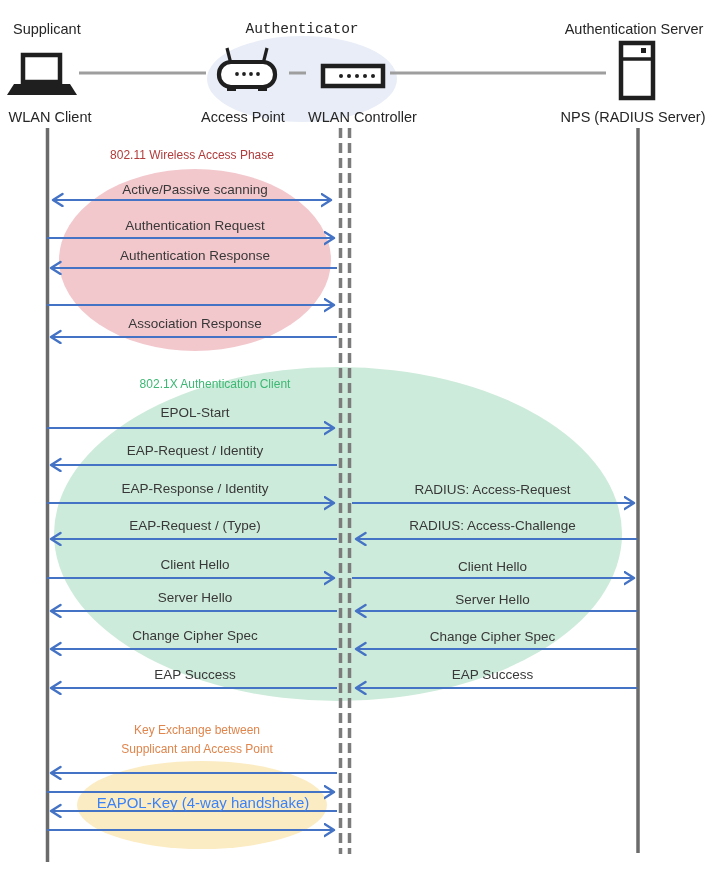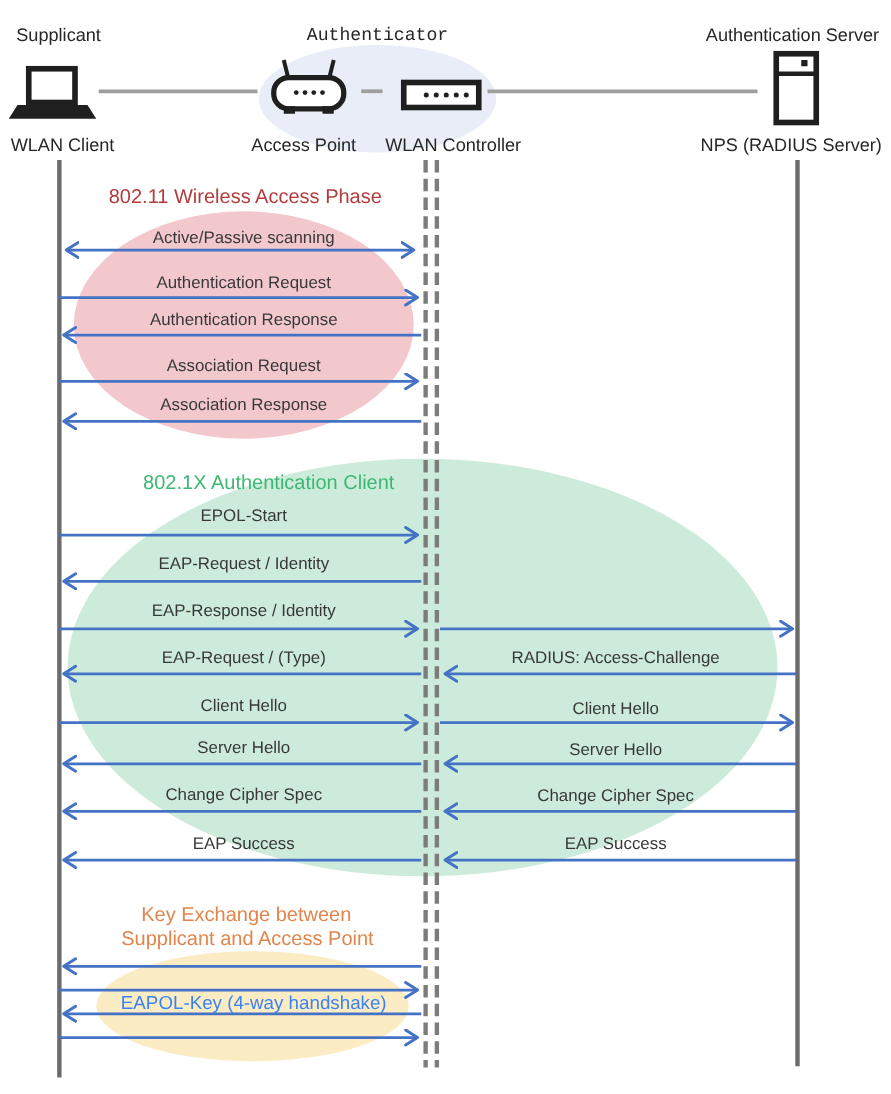--- a/index.html
+++ b/index.html
@@ -17,21 +17,21 @@
     font-size: 13.5px;
     line-height: 1.25;
     color: #3a3a3a;
     text-align: center;
     white-space: nowrap;
   }
   .actor-role, .device-lbl {
     font-size: 14.5px;
     color: #262626;
   }
-  .phase-title { font-size: 16px; }
+  .phase-title { font-size: 12px; }
   .p1-title { color: #b23b3b; }
   .p2-title { color: #3db874; }
   .p3-title { color: #e0854c; }
   .msg { font-size: 13.5px; color: #383838; }
   .msg-big { font-size: 15px; color: #3b82f6; }
   .left-align { text-align: left; }
 </style>
 </head>
 <body>
 
@@ -138,32 +138,32 @@
   <div class="lbl device-lbl" style="left:558px; top:108px; width:150px;">NPS (RADIUS Server)</div>
 
   <div class="lbl phase-title p1-title" style="left:87px;  top:148px; width:210px;">802.11 Wireless Access Phase</div>
   <div class="lbl phase-title p2-title" style="left:105px; top:377px; width:220px;">802.1X Authentication Client</div>
   <div class="lbl phase-title p3-title" style="left:97px;  top:723px; width:200px;">Key Exchange between</div>
   <div class="lbl phase-title p3-title" style="left:97px;  top:742px; width:200px;">Supplicant and Access Point</div>
 
   <div class="lbl msg" style="left:55px; top:182px; width:280px;">Active/Passive scanning</div>
   <div class="lbl msg" style="left:55px; top:218px; width:280px;">Authentication Request</div>
   <div class="lbl msg" style="left:55px; top:248px; width:280px;">Authentication Response</div>
-  <div class="lbl msg" style="left:55px; top:285px; width:280px;">Association Request</div>
   <div class="lbl msg" style="left:55px; top:316px; width:280px;">Association Response</div>
 
   <div class="lbl msg" style="left:55px; top:405px; width:280px;">EPOL-Start</div>
   <div class="lbl msg" style="left:55px; top:443px; width:280px;">EAP-Request / Identity</div>
   <div class="lbl msg" style="left:55px; top:481px; width:280px;">EAP-Response / Identity</div>
   <div class="lbl msg" style="left:55px; top:518px; width:280px;">EAP-Request / (Type)</div>
   <div class="lbl msg" style="left:55px; top:557px; width:280px;">Client Hello</div>
   <div class="lbl msg" style="left:55px; top:590px; width:280px;">Server Hello</div>
   <div class="lbl msg" style="left:55px; top:628px; width:280px;">Change Cipher Spec</div>
   <div class="lbl msg" style="left:55px; top:667px; width:280px;">EAP Success</div>
 
+  <div class="lbl msg" style="left:355px; top:482px; width:275px;">RADIUS: Access-Request</div>
   <div class="lbl msg" style="left:355px; top:518px; width:275px;">RADIUS: Access-Challenge</div>
   <div class="lbl msg" style="left:355px; top:559px; width:275px;">Client Hello</div>
   <div class="lbl msg" style="left:355px; top:592px; width:275px;">Server Hello</div>
   <div class="lbl msg" style="left:355px; top:629px; width:275px;">Change Cipher Spec</div>
   <div class="lbl msg" style="left:355px; top:667px; width:275px;">EAP Success</div>
 
   <div class="lbl msg-big" style="left:63px; top:794px; width:280px;">EAPOL-Key (4-way handshake)</div>
 
 </div>
 

